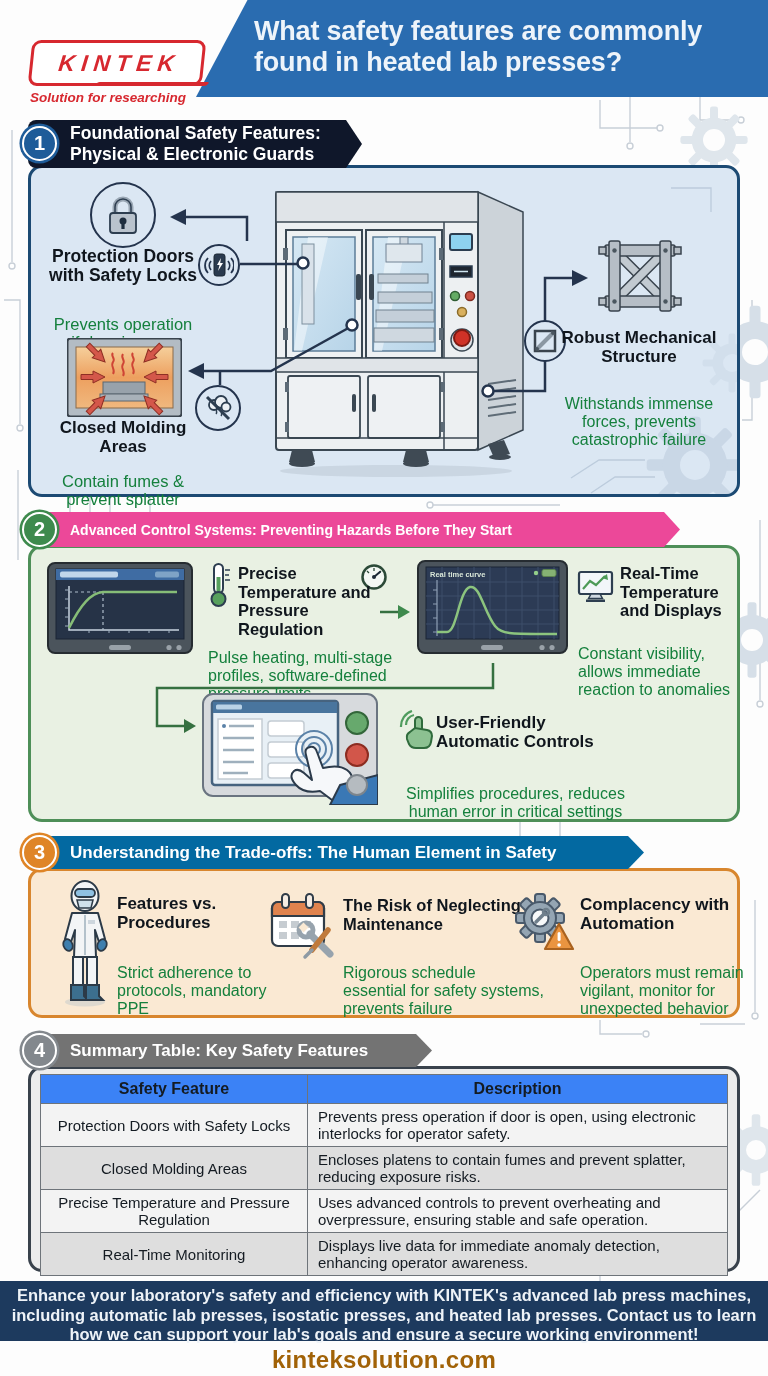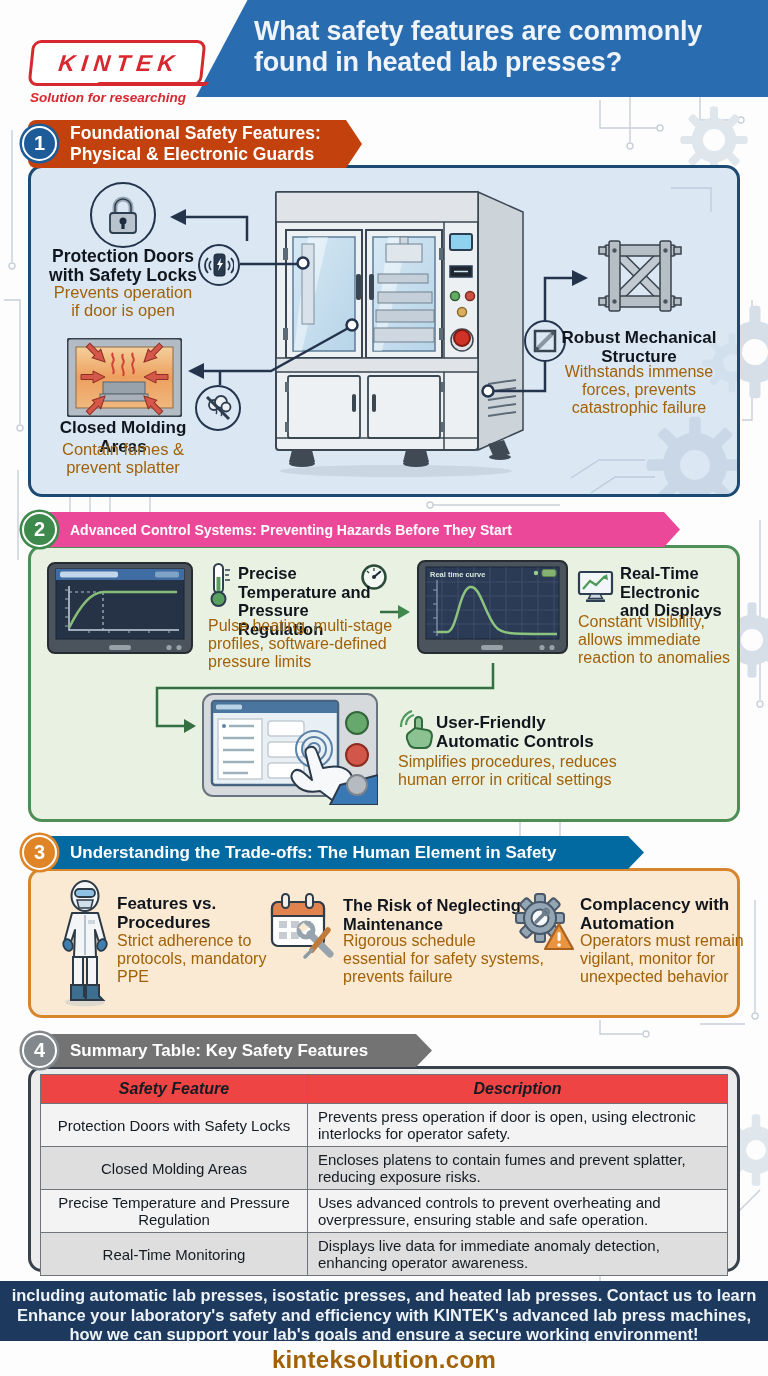--- a/index.html
+++ b/index.html
@@ -19,41 +19,41 @@
   
   .panel{position:absolute;left:28px;width:712px;border-radius:14px;z-index:1;box-sizing:border-box;overflow:hidden;}
   #panel1{top:165px;height:332px;background:#dbe7f3;border:3px solid #1c4a73;}
   #panel2{top:545px;height:277px;background:#e9f1e3;border:3px solid #4e8f58;}
   #panel3{top:868px;height:150px;background:#fae9d3;border:3px solid #d8862e;}
   #panel4{top:1066px;height:206px;background:#ececec;border:3px solid #39424c;}
   
   .banner{position:absolute;color:#fff;font-weight:700;z-index:5;display:flex;flex-direction:column;justify-content:center;
           clip-path:polygon(0 0,calc(100% - 16px) 0,100% 50%,calc(100% - 16px) 100%,0 100%);
           border-radius:8px 0 0 8px;padding-left:42px;box-sizing:border-box;}
-  #banner1{left:28px;top:120px;width:334px;height:48px;background:#c2410c;font-size:17.5px;line-height:21.5px;}
+  #banner1{left:28px;top:120px;width:334px;height:48px;background:#0f172a;font-size:17.5px;line-height:21.5px;}
   #banner2{left:28px;top:512px;width:652px;height:35px;background:#ec4899;font-size:14px;}
   #banner3{left:28px;top:836px;width:616px;height:33px;background:#0369a1;font-size:17px;}
   #banner4{left:28px;top:1034px;width:404px;height:33px;background:#737373;font-size:17px;}
   .num{position:absolute;width:35px;height:35px;border-radius:50%;color:#fff;font-weight:700;font-size:20px;
        display:flex;align-items:center;justify-content:center;border:2.5px solid #fff;z-index:6;box-sizing:border-box;}
   #num1{left:22px;top:126px;background:#1e5c99;box-shadow:0 0 0 2.5px #1e5c99;}
   #num2{left:22px;top:512px;background:#3e8a4d;box-shadow:0 0 0 2.5px #3e8a4d;}
   #num3{left:22px;top:835px;background:#df8527;box-shadow:0 0 0 2.5px #df8527;}
   #num4{left:22px;top:1033px;background:#83888d;box-shadow:0 0 0 2.5px #83888d;}
   
   .t-title{position:absolute;font-weight:700;font-size:17px;line-height:18.5px;color:#10161d;z-index:4;}
-  .t-desc{position:absolute;font-size:16px;line-height:18px;color:#a16207;z-index:4;}
+  .t-desc{position:absolute;font-size:16px;line-height:18px;color:#15803d;z-index:4;margin-top:32px;}
   .ctr{text-align:center;}
   .icon-circle{position:absolute;border:2.5px solid #24344d;border-radius:50%;background:#dbe7f3;
                display:flex;align-items:center;justify-content:center;z-index:4;box-sizing:border-box;}
   
   #summary-table{position:absolute;left:40px;top:1074px;width:688px;border-collapse:collapse;z-index:4;
                  font-size:15px;color:#141b22;}
   #summary-table th,#summary-table td{border:1.2px solid #6e747a;padding:4px 10px;}
-  #summary-table th{background:#ef4444;font-size:16px;font-weight:700;text-align:center;padding:5px;font-style:italic;}
+  #summary-table th{background:#3b82f6;font-size:16px;font-weight:700;text-align:center;padding:5px;}
   #summary-table td.feat{width:246px;text-align:center;}
   #summary-table td.desc{text-align:left;}
   #summary-table tbody tr:nth-child(odd){background:#f3f3f3;}
   #summary-table tbody tr:nth-child(even){background:#dedede;}
   
   #footer-band{left:0;top:1281px;width:768px;height:60px;background:#1d3a5e;z-index:5;color:#eef3f8;
                font-weight:700;font-size:16.5px;line-height:19.5px;text-align:center;padding-top:5px;box-sizing:border-box;}
   #website{left:0;top:1346px;width:768px;text-align:center;font-weight:700;font-size:24px;color:#a16207;z-index:5;letter-spacing:0.3px;}
 </style>
 </head>
@@ -464,21 +464,21 @@
 
 <svg class="abs" width="38" height="34" viewBox="0 0 38 34" style="left:577px;top:570px;z-index:4">
   <rect x="2" y="2" width="33" height="22" rx="2" fill="#f2f6f9" stroke="#2d3e50" stroke-width="2.2"></rect>
   <polyline points="6,19 13,11 19,15 28,6" stroke="#4d9a57" stroke-width="2.2" fill="none"></polyline>
   <polygon points="30,4 31,10 25,8" fill="#4d9a57"></polygon>
   <path d="M14,24 h9 l2.5,4.5 h-14 z" fill="#cfd9e1" stroke="#2d3e50" stroke-width="1.5"></path>
   <rect x="9" y="29.5" width="19" height="2.5" fill="#2d3e50"></rect>
 </svg>
 <div class="t-title" style="left:620px;top:564px;width:115px;font-size:16.5px;">
   <div>Real-Time</div>
-  <div>Electronic</div>
+  <div>Temperature</div>
   <div>and Displays</div>
 </div>
 <div class="t-desc" style="left:578px;top:613px;width:165px;">
   <div>Constant visibility,</div>
   <div>allows immediate</div>
   <div>reaction to anomalies</div>
 </div>
 
 <svg class="abs" width="712" height="277" viewBox="0 0 712 277" style="left:28px;top:545px;z-index:3">
   <g stroke="#357040" stroke-width="2.5" fill="none">
@@ -525,21 +525,21 @@
 <svg class="abs" width="36" height="40" viewBox="0 0 36 40" style="left:398px;top:710px;z-index:4">
   <path d="M8,15 A10,10 0 0 1 16,5" fill="none" stroke="#4f9c5e" stroke-width="2.2"></path>
   <path d="M3,17 A16,16 0 0 1 14,1" fill="none" stroke="#4f9c5e" stroke-width="2.2"></path>
   <rect x="17" y="7" width="7" height="18" rx="3.5" fill="#8cc191" stroke="#2f6b3c" stroke-width="2"></rect>
   <path d="M12,22 q-4,2 -3,7 l2,5 q2,4 7,4 h8 q6,0 7,-6 l1,-6 q0,-5 -5,-6 l-12,-2 z" fill="#8cc191" stroke="#2f6b3c" stroke-width="2"></path>
 </svg>
 <div class="t-title" style="left:436px;top:714px;width:190px;">
   <div>User-Friendly</div>
   <div>Automatic Controls</div>
 </div>
-<div class="t-desc" style="left:398px;top:753px;width:235px;">
+<div class="t-desc" style="left:398px;top:753px;width:235px;text-align:center;">
   <div>Simplifies procedures, reduces</div>
   <div>human error in critical settings</div>
 </div>
 
 <div class="panel" id="panel3"></div>
 <div class="banner" id="banner3">
   <div>Understanding the Trade-offs: The Human Element in Safety</div>
 </div>
 <div class="num" id="num3">3</div>
 
@@ -656,17 +656,17 @@
       <td class="desc">Uses advanced controls to prevent overheating and overpressure, ensuring stable and safe operation.</td>
     </tr>
     <tr>
       <td class="feat">Real-Time Monitoring</td>
       <td class="desc">Displays live data for immediate anomaly detection, enhancing operator awareness.</td>
     </tr>
   </tbody>
 </table>
 
 <div class="abs" id="footer-band">
+  <div>Enhance your laboratory's safety and efficiency with KINTEK's advanced lab press machines,</div>
   <div>including automatic lab presses, isostatic presses, and heated lab presses. Contact us to learn</div>
-  <div>Enhance your laboratory's safety and efficiency with KINTEK's advanced lab press machines,</div>
   <div>how we can support your lab's goals and ensure a secure working environment!</div>
 </div>
 <div class="abs" id="website">kinteksolution.com</div>
 
 </body></html>

